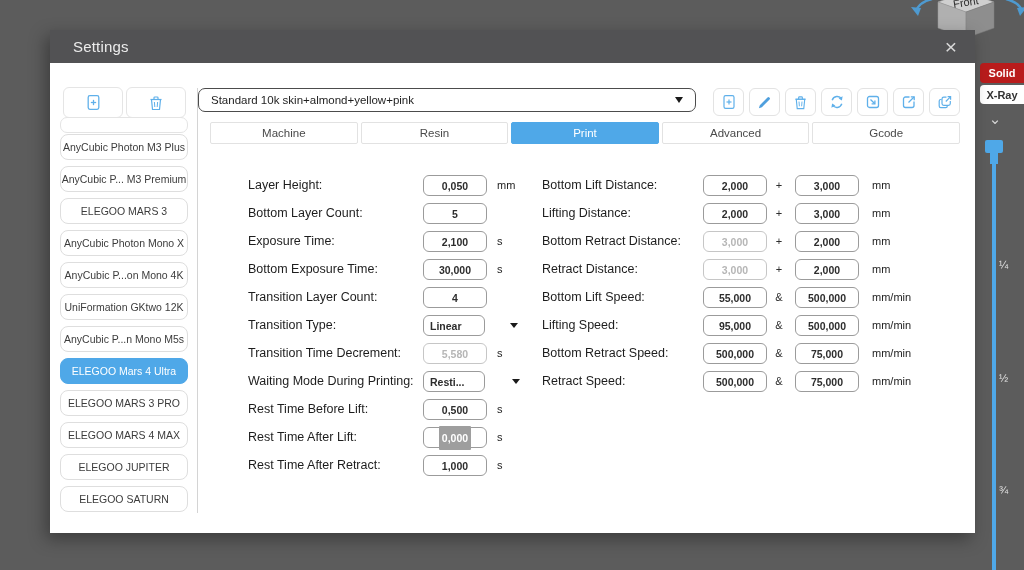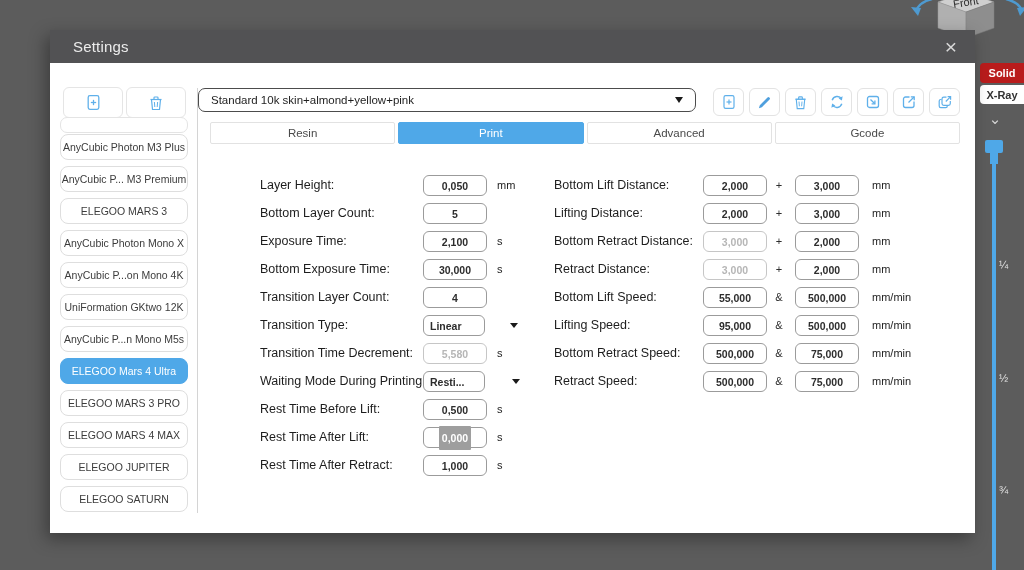--- a/index.html
+++ b/index.html
@@ -45,21 +45,21 @@
             display:flex;align-items:center;justify-content:center;}
 
   
   .tabs{position:absolute;left:160px;top:92px;width:750px;height:22px;display:flex;gap:3px;}
   .tab{flex:1;border:1px solid #e2e2e2;background:#fff;border-radius:2px;display:flex;align-items:center;
        justify-content:center;font-size:11.5px;color:#4a4a4a;}
   .tab.active{background:#4fa8e8;border-color:#4fa8e8;color:#fff;}
 
   
   .row{position:absolute;left:0;width:925px;height:21px;}
-  .lbl{position:absolute;line-height:21px;font-size:12.5px;color:#1d1d1d;white-space:nowrap;margin-left:12px;}
+  .lbl{position:absolute;line-height:21px;font-size:12.5px;color:#1d1d1d;white-space:nowrap;}
   .lbl-l{left:198px;} .lbl-r{left:492px;}
   .box{position:absolute;width:64px;height:21px;box-sizing:border-box;border:1px solid #9b9b9b;border-radius:6px;background:#fff;
        display:flex;align-items:center;justify-content:center;font-size:10.5px;font-weight:700;color:#2d2d2d;}
   .box-l{left:373px;} .box-r1{left:653px;} .box-r2{left:745px;}
   .box.dis{color:#b6b6b6;border-color:#c6c6c6;}
   .selhl{background:#9e9e9e;color:#fff;padding:6px 3px;border-radius:1px;}
   .unit{position:absolute;line-height:21px;font-size:11px;color:#1d1d1d;white-space:nowrap;}
   .unit-l{left:447px;} .unit-r{left:822px;}
   .sep{position:absolute;left:718px;width:22px;text-align:center;line-height:21px;font-size:11px;color:#2d2d2d;}
   .selbox{position:absolute;left:373px;width:62px;height:21px;box-sizing:border-box;border:1px solid #9b9b9b;border-radius:6px;
@@ -188,20 +188,21 @@
     <div class="tool-btn" style="left:879px">
       <svg width="16" height="16" viewBox="0 0 16 16">
         <path d="M4.5 5.5 H3.8 A1.6 1.6 0 0 0 2.2 7.1 V12 A1.6 1.6 0 0 0 3.8 13.6 H8.7 A1.6 1.6 0 0 0 10.3 12" fill="none" stroke="#5fb0ea" stroke-width="1.2"></path>
         <path d="M9.5 3.2 H6.8 A1.8 1.8 0 0 0 5 5 V9.5 A1.8 1.8 0 0 0 6.8 11.3 H11.5 A1.8 1.8 0 0 0 13.3 9.5 V7" fill="none" stroke="#5fb0ea" stroke-width="1.2"></path>
         <line x1="8.8" y1="7.5" x2="13.4" y2="2.9" stroke="#5fb0ea" stroke-width="1.2"></line>
         <polyline points="10.6,2.7 13.6,2.7 13.6,5.7" fill="none" stroke="#5fb0ea" stroke-width="1.2"></polyline>
       </svg>
     </div>
 
     <div class="tabs">
+      <div class="tab">Machine</div>
       <div class="tab">Resin</div>
       <div class="tab active">Print</div>
       <div class="tab">Advanced</div>
       <div class="tab">Gcode</div>
     </div>
 
     <div class="row" style="top:145px">
       <span class="lbl lbl-l">Layer Height:</span>
       <span class="box box-l">0,050</span>
       <span class="unit unit-l">mm</span>

